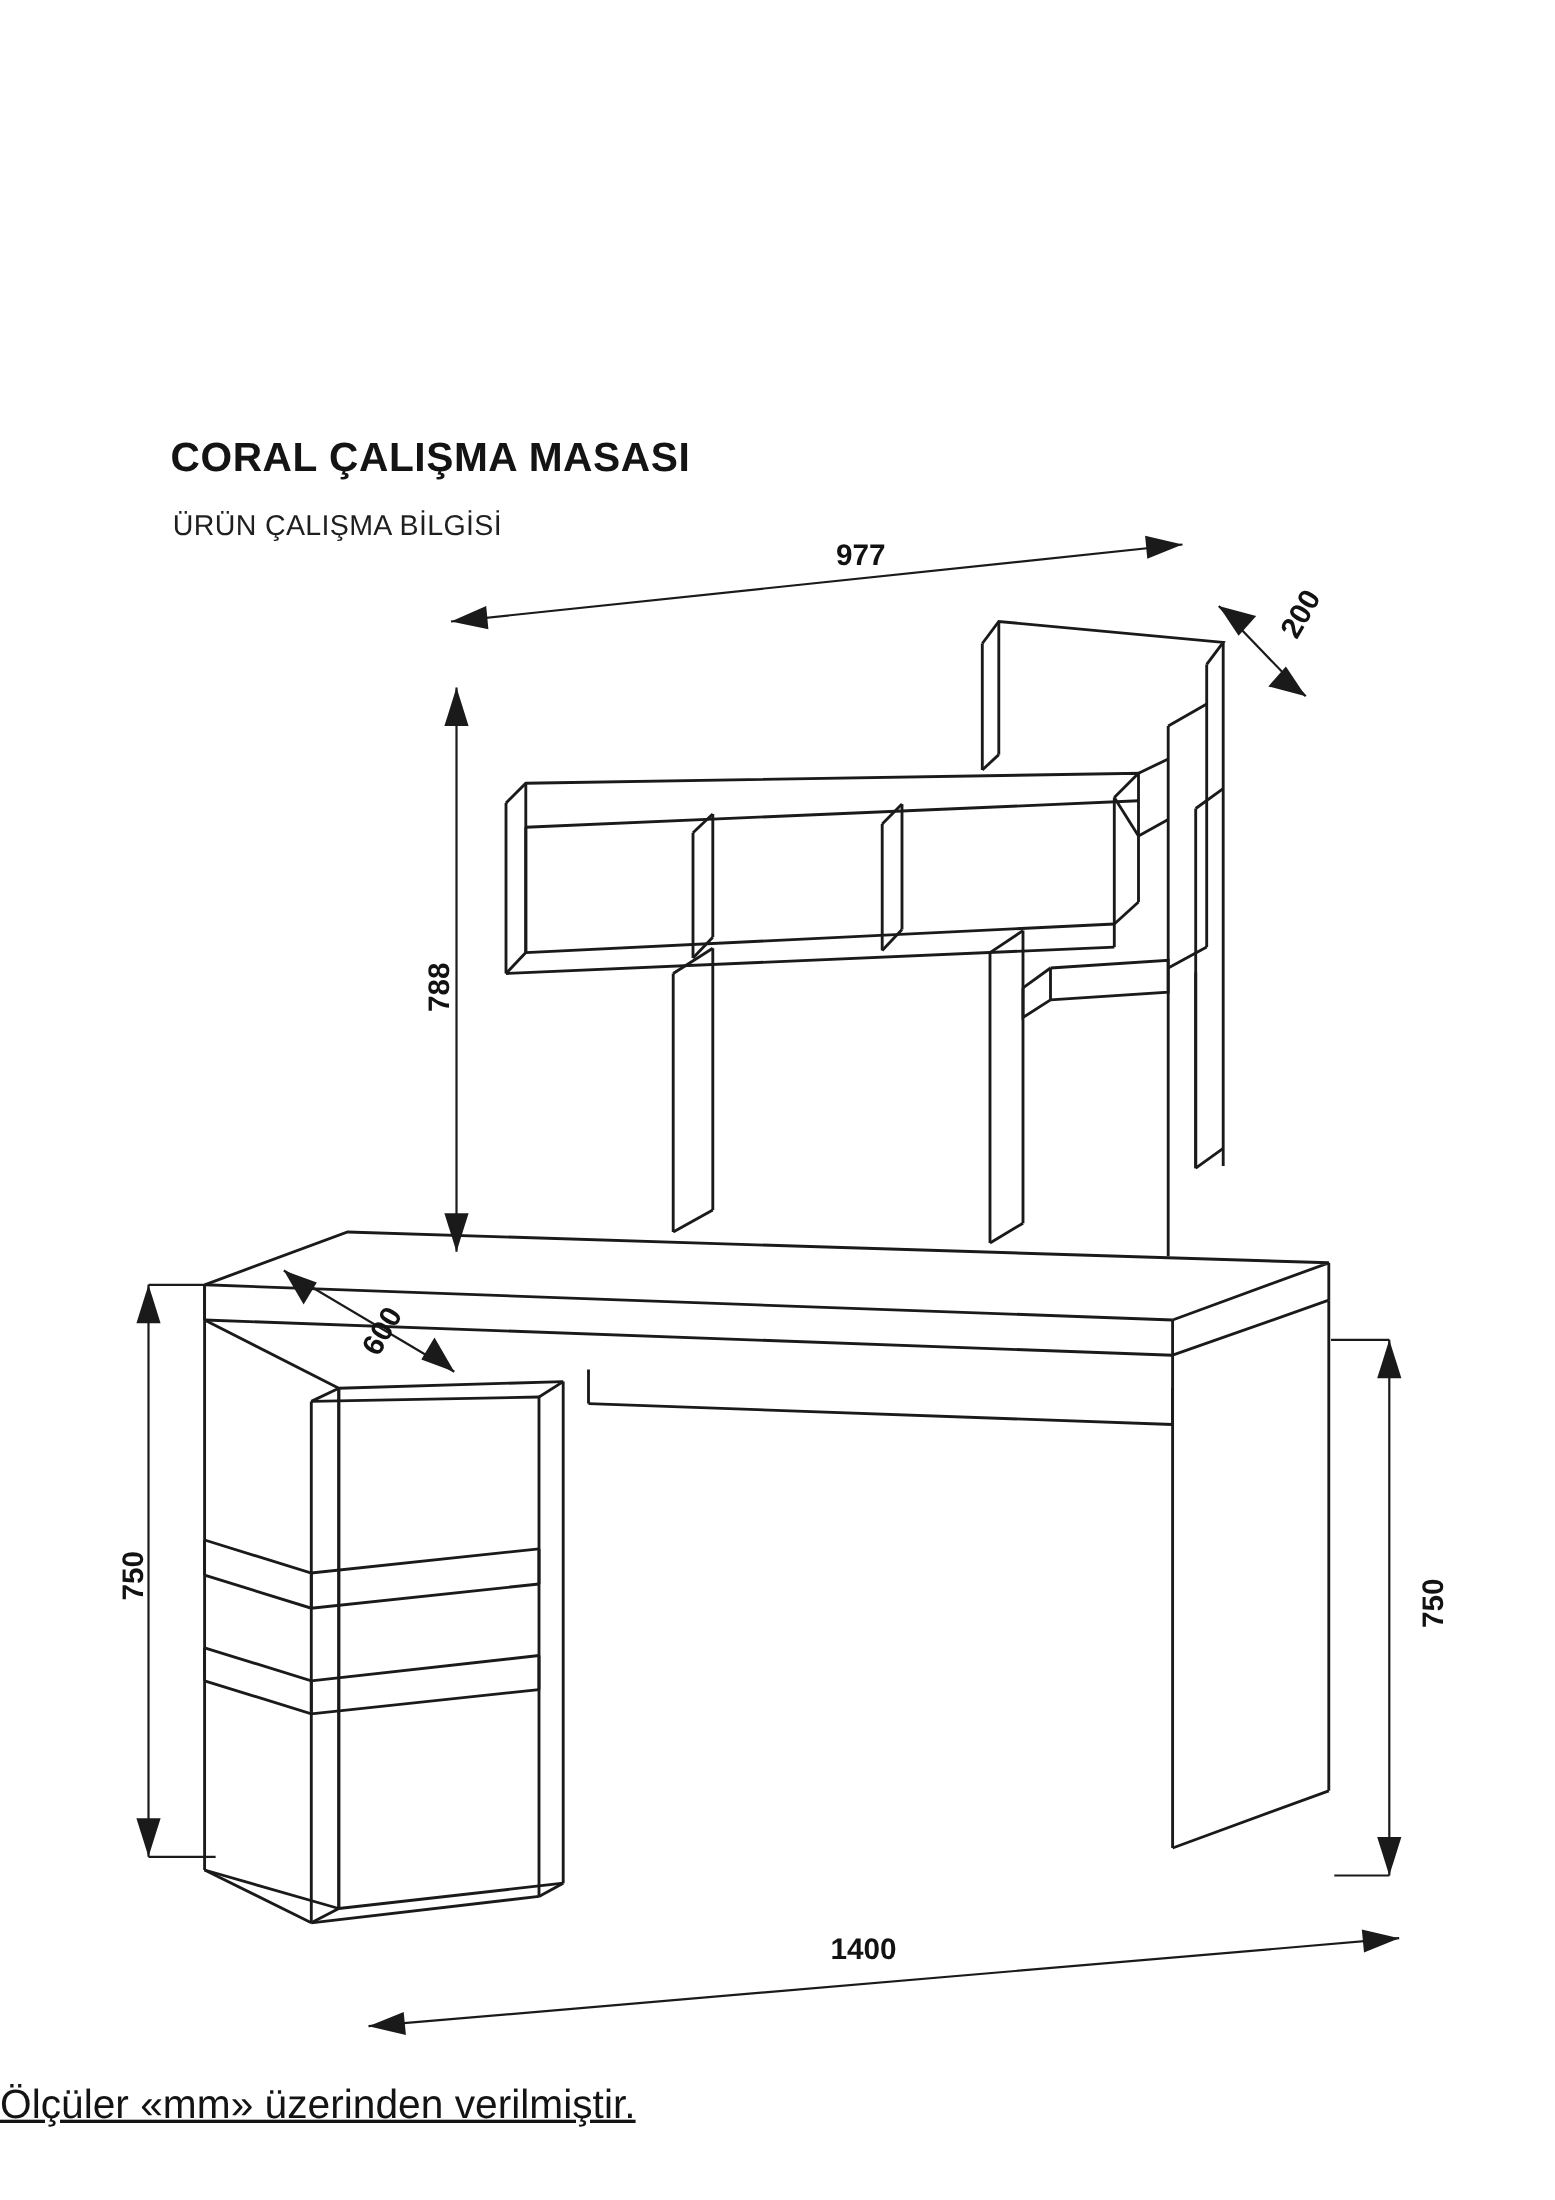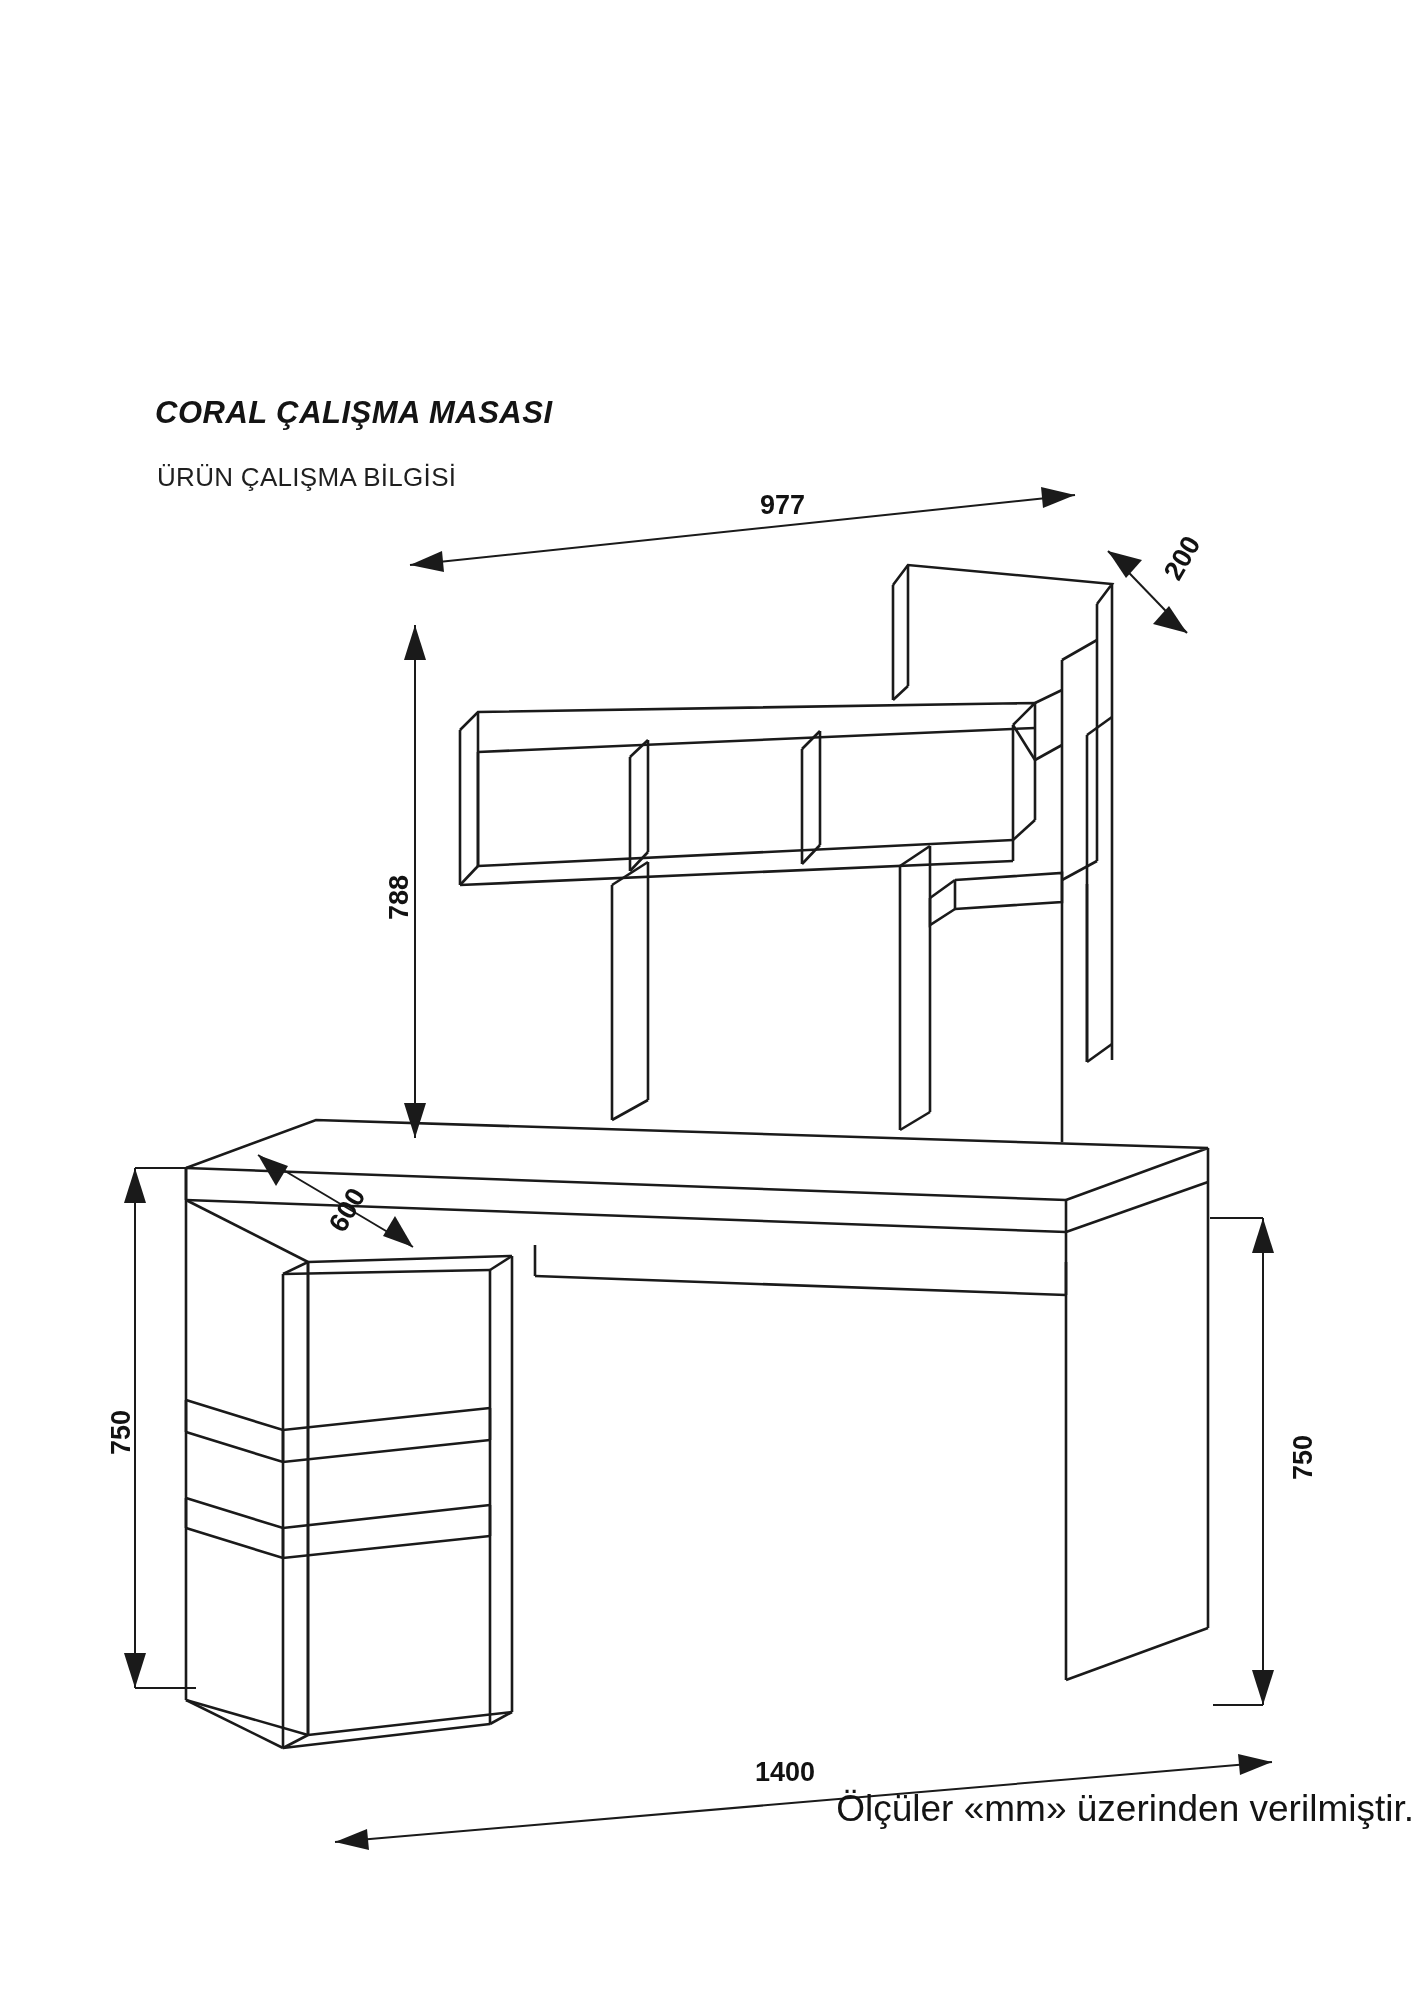--- a/index.html
+++ b/index.html
@@ -17,46 +17,46 @@
   }
   #sheet {
     position: absolute;
     inset: 0;
     background: #ffffff;
   }
   .title {
     position: absolute;
     left: 155px;
     top: 395px;
-    font-size: 31px;
+    font-size: 37px;
     font-weight: bold;
     letter-spacing: 0.5px;
     white-space: nowrap;
     color: #141414;
-    font-style: italic;
   }
   .subtitle {
     position: absolute;
     left: 157px;
     top: 462px;
     font-size: 26px;
     font-weight: normal;
     letter-spacing: 0.3px;
     white-space: nowrap;
     color: #1f1f1f;
   }
   .footnote {
     position: absolute;
     left: 0;
     right: 0;
-    top: 1788px;
-    text-align: right;
+    top: 1892px;
+    text-align: left;
     font-size: 37px;
     color: #141414;
     white-space: nowrap;
+    text-decoration: underline;
   }
   .dimlabel {
     position: absolute;
     font-size: 27px;
     font-weight: bold;
     color: #121212;
     white-space: nowrap;
   }
   .rot-left {
     transform: rotate(-90deg);

